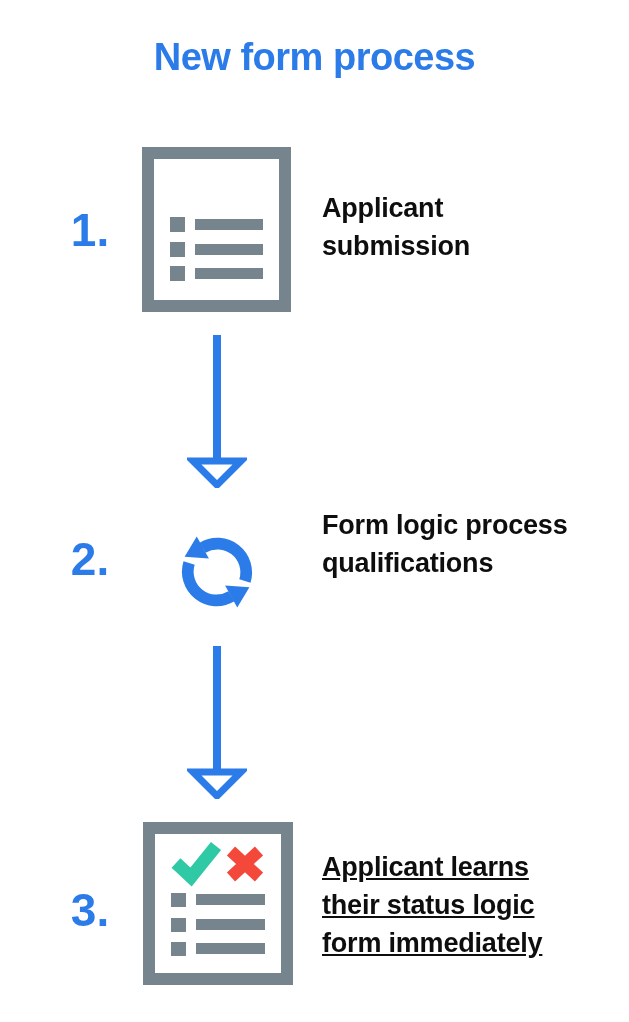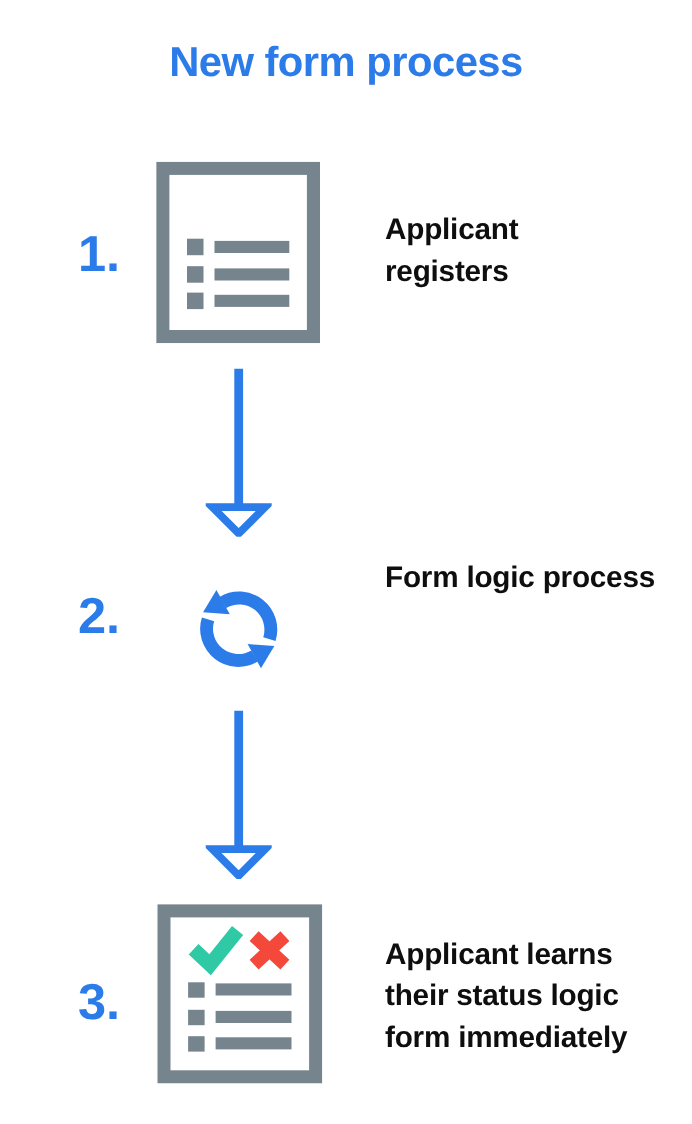--- a/index.html
+++ b/index.html
@@ -24,24 +24,23 @@
   .icon{position:absolute;display:block;}
   .icon1{left:142px;top:147px;}
   .icon2{left:172px;top:524px;}
   .icon3{left:143px;top:822px;}
   .arrow{position:absolute;display:block;left:187px;}
   .a1{top:335px;} .a2{top:646px;}
   .txt{
     position:absolute;left:322px;width:270px;
     font-size:27px;font-weight:700;color:var(--text);line-height:38px;
     letter-spacing:-0.2px;
-    margin-left:28px;
   }
   .txt span{display:block;}
-  .t1{top:189px;} .t2{top:506px;} .t3{top:848px;}
+  .t1{top:189px;} .t2{top:506px;} .t3{top:848px;text-decoration:underline;}
 </style>
 </head>
 <body>
 
 <div class="canvas">
 
   <div class="title">New form process</div>
 
   <div class="num n1">1.</div>
 
@@ -52,21 +51,21 @@
       <rect x="53" y="72" width="68" height="11"></rect>
       <rect x="28" y="95" width="15" height="15"></rect>
       <rect x="53" y="97" width="68" height="11"></rect>
       <rect x="28" y="119" width="15" height="15"></rect>
       <rect x="53" y="121" width="68" height="11"></rect>
     </g>
   </svg>
 
   <div class="txt t1">
     <span>Applicant</span>
-    <span>registers</span>
+    <span>submission</span>
   </div>
 
   <svg class="arrow a1" width="60" height="153" viewBox="0 0 60 153" xmlns="http://www.w3.org/2000/svg">
     <path d="M30 0 V126" stroke="var(--blue)" stroke-width="8" fill="none"></path>
     <path d="M6 126 H54 L30 150 Z" fill="#ffffff" stroke="var(--blue)" stroke-width="7" stroke-linejoin="miter"></path>
   </svg>
 
   <div class="num n2">2.</div>
 
   <svg class="icon icon2" width="90" height="96" viewBox="0 0 100 100" xmlns="http://www.w3.org/2000/svg">
@@ -75,20 +74,21 @@
       <polygon points="14,33 27.5,10.5 41,35" fill="var(--blue)"></polygon>
     </g>
     <g transform="rotate(180,50,50)">
       <path d="M81 60 A32 32 0 0 0 34 23" fill="none" stroke="var(--blue)" stroke-width="13"></path>
       <polygon points="14,33 27.5,10.5 41,35" fill="var(--blue)"></polygon>
     </g>
   </svg>
 
   <div class="txt t2">
     <span>Form logic process</span>
+    <span>qualifications</span>
   </div>
 
   <svg class="arrow a2" width="60" height="153" viewBox="0 0 60 153" xmlns="http://www.w3.org/2000/svg">
     <path d="M30 0 V126" stroke="var(--blue)" stroke-width="8" fill="none"></path>
     <path d="M6 126 H54 L30 150 Z" fill="#ffffff" stroke="var(--blue)" stroke-width="7" stroke-linejoin="miter"></path>
   </svg>
 
   <div class="num n3">3.</div>
 
   <svg class="icon icon3" width="150" height="163" viewBox="0 0 150 163" xmlns="http://www.w3.org/2000/svg">

